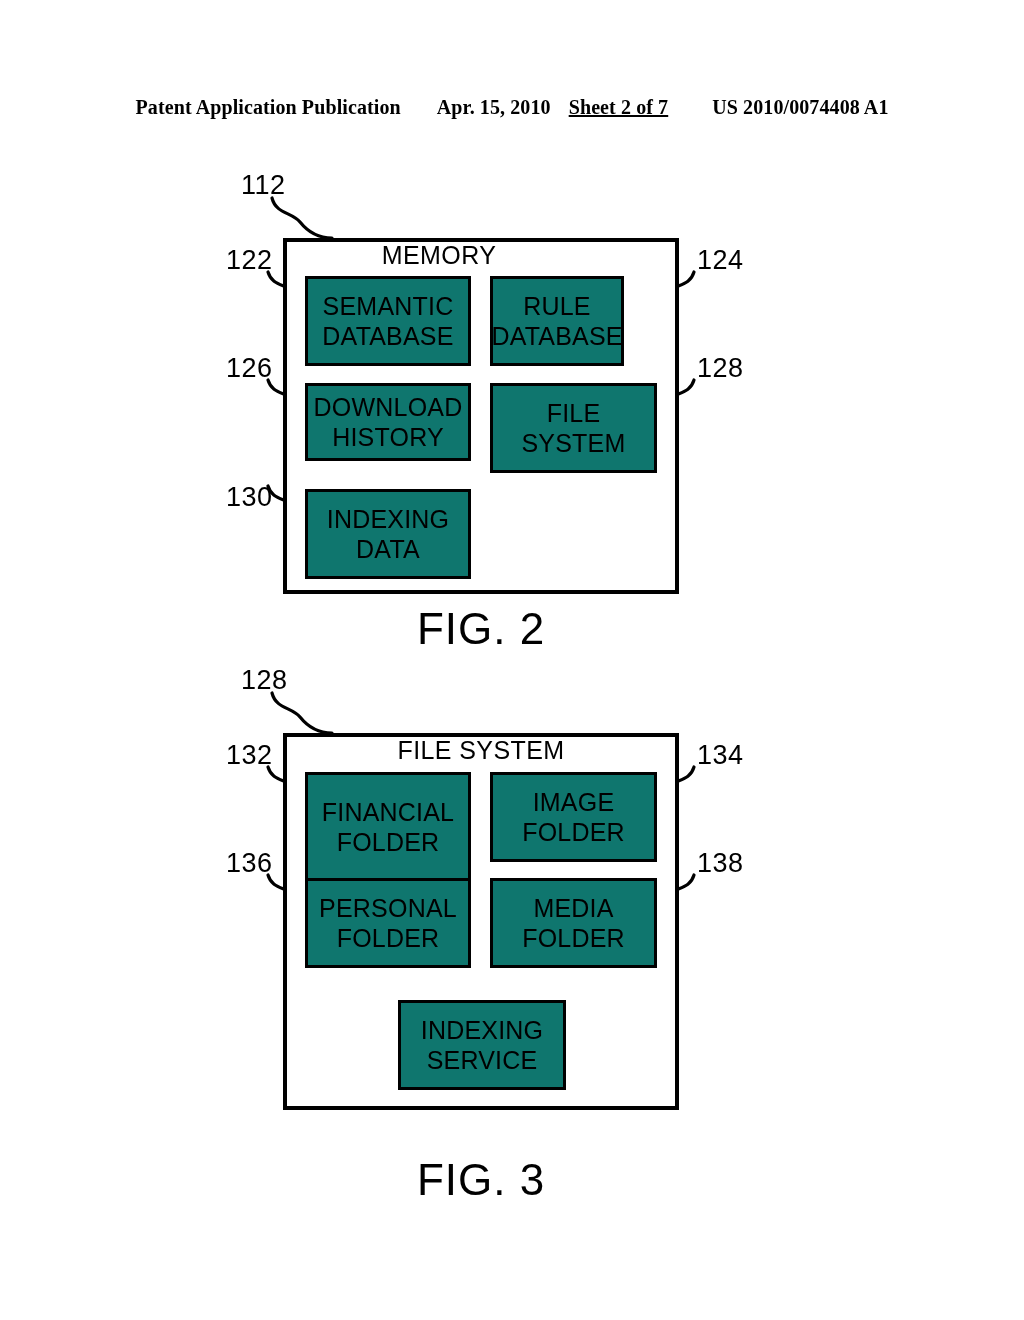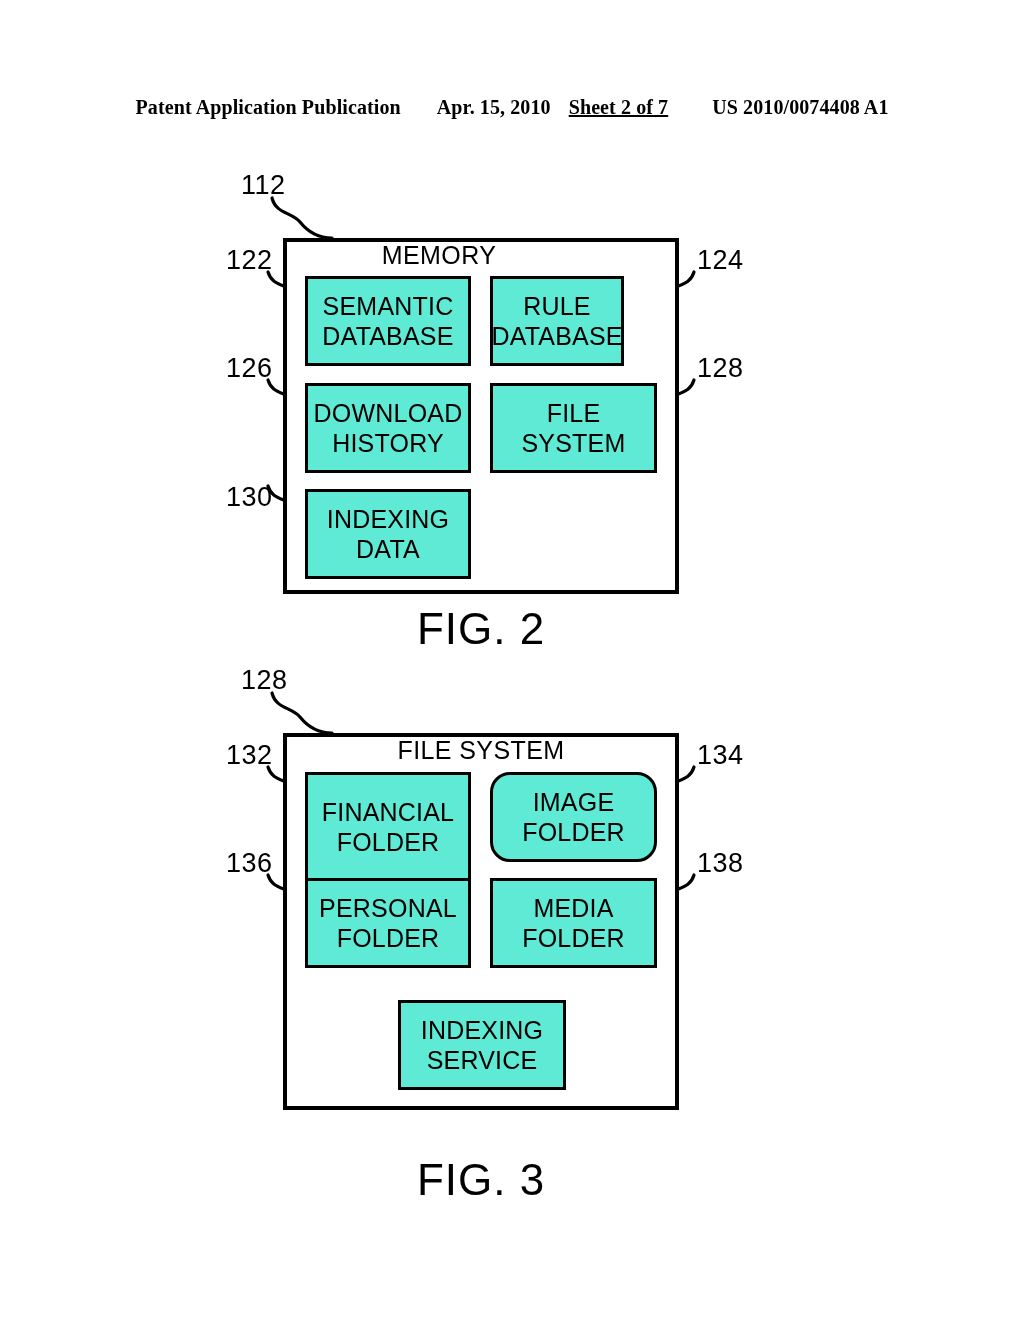--- a/index.html
+++ b/index.html
@@ -55,21 +55,21 @@
     box-sizing: border-box;
     border: 4px solid #000000;
     background: #ffffff;
   }
 
   
   .module-box {
     position: absolute;
     box-sizing: border-box;
     border: 3px solid #000000;
-    background: #5eead4;
+    background: #0f766e;
     display: flex;
     flex-direction: column;
     align-items: center;
     justify-content: center;
     text-align: center;
     font-size: 25px;
     line-height: 1.22;
     letter-spacing: 0.2px;
   }
   .module-box .ln { display: block; white-space: nowrap; }
@@ -143,21 +143,21 @@
   <div class="module-box" style="left:305px; top:276px; width:166px; height:90px;">
     <span class="ln">SEMANTIC</span>
     <span class="ln">DATABASE</span>
   </div>
 
   <div class="module-box" style="left:490px; top:276px; width:134px; height:90px;">
     <span class="ln">RULE</span>
     <span class="ln">DATABASE</span>
   </div>
 
-  <div class="module-box" style="left:305px; top:383px; width:166px; height:90px;">
+  <div class="module-box" style="left:305px; top:383px; width:166px; height:78px;">
     <span class="ln">DOWNLOAD</span>
     <span class="ln">HISTORY</span>
   </div>
 
   <div class="module-box" style="left:490px; top:383px; width:167px; height:90px;">
     <span class="ln">FILE</span>
     <span class="ln">SYSTEM</span>
   </div>
 
   <div class="module-box" style="left:305px; top:489px; width:166px; height:90px;">
@@ -196,21 +196,21 @@
 
   <div class="outer-box" style="left:283px; top:73px; width:396px; height:377px;"></div>
 
   <div class="box-title" style="left:283px; top:76px; width:396px;">FILE SYSTEM</div>
 
   <div class="module-box" style="left:305px; top:112px; width:166px; height:110px;">
     <span class="ln">FINANCIAL</span>
     <span class="ln">FOLDER</span>
   </div>
 
-  <div class="module-box" style="left:490px; top:112px; width:167px; height:90px;border-radius:20px;">
+  <div class="module-box" style="left:490px; top:112px; width:167px; height:90px;">
     <span class="ln">IMAGE</span>
     <span class="ln">FOLDER</span>
   </div>
 
   <div class="module-box" style="left:305px; top:218px; width:166px; height:90px;">
     <span class="ln">PERSONAL</span>
     <span class="ln">FOLDER</span>
   </div>
 
   <div class="module-box" style="left:490px; top:218px; width:167px; height:90px;">

